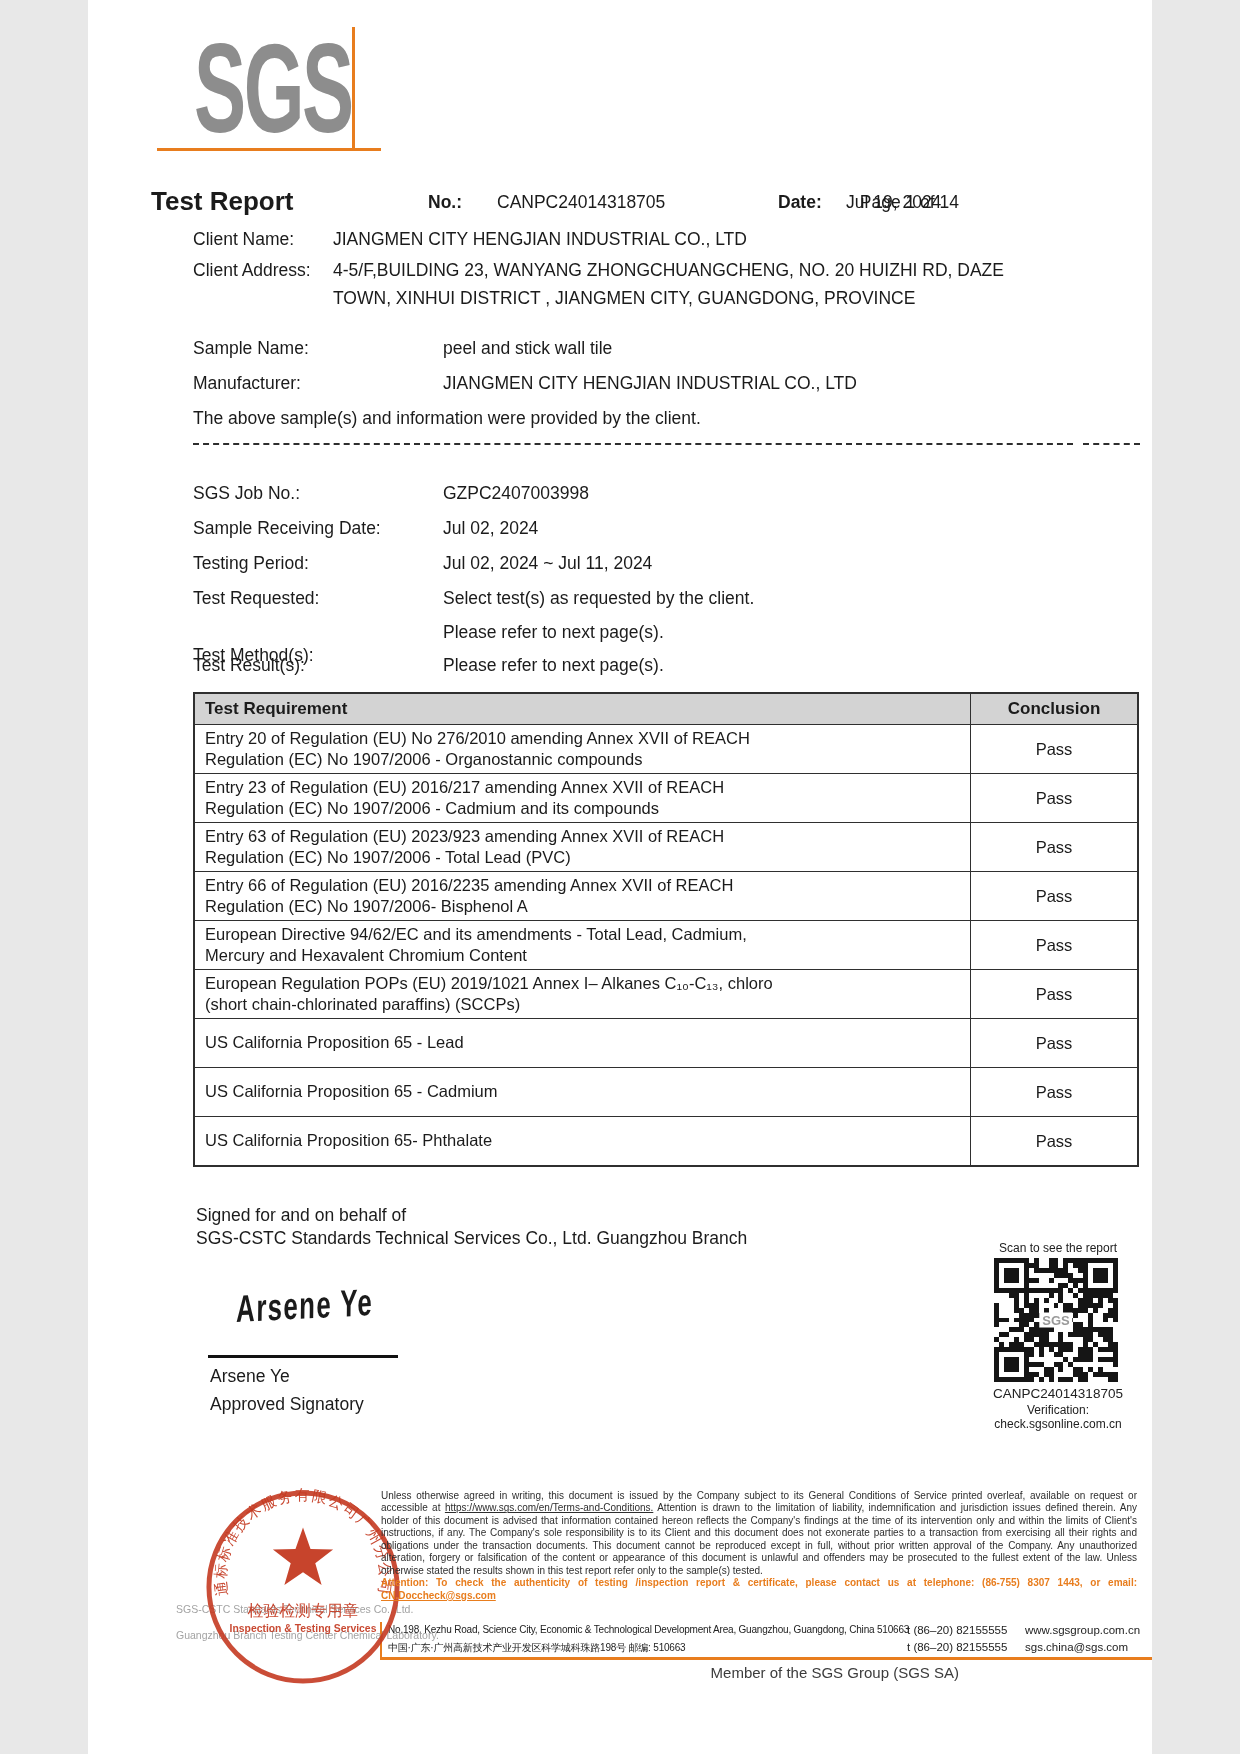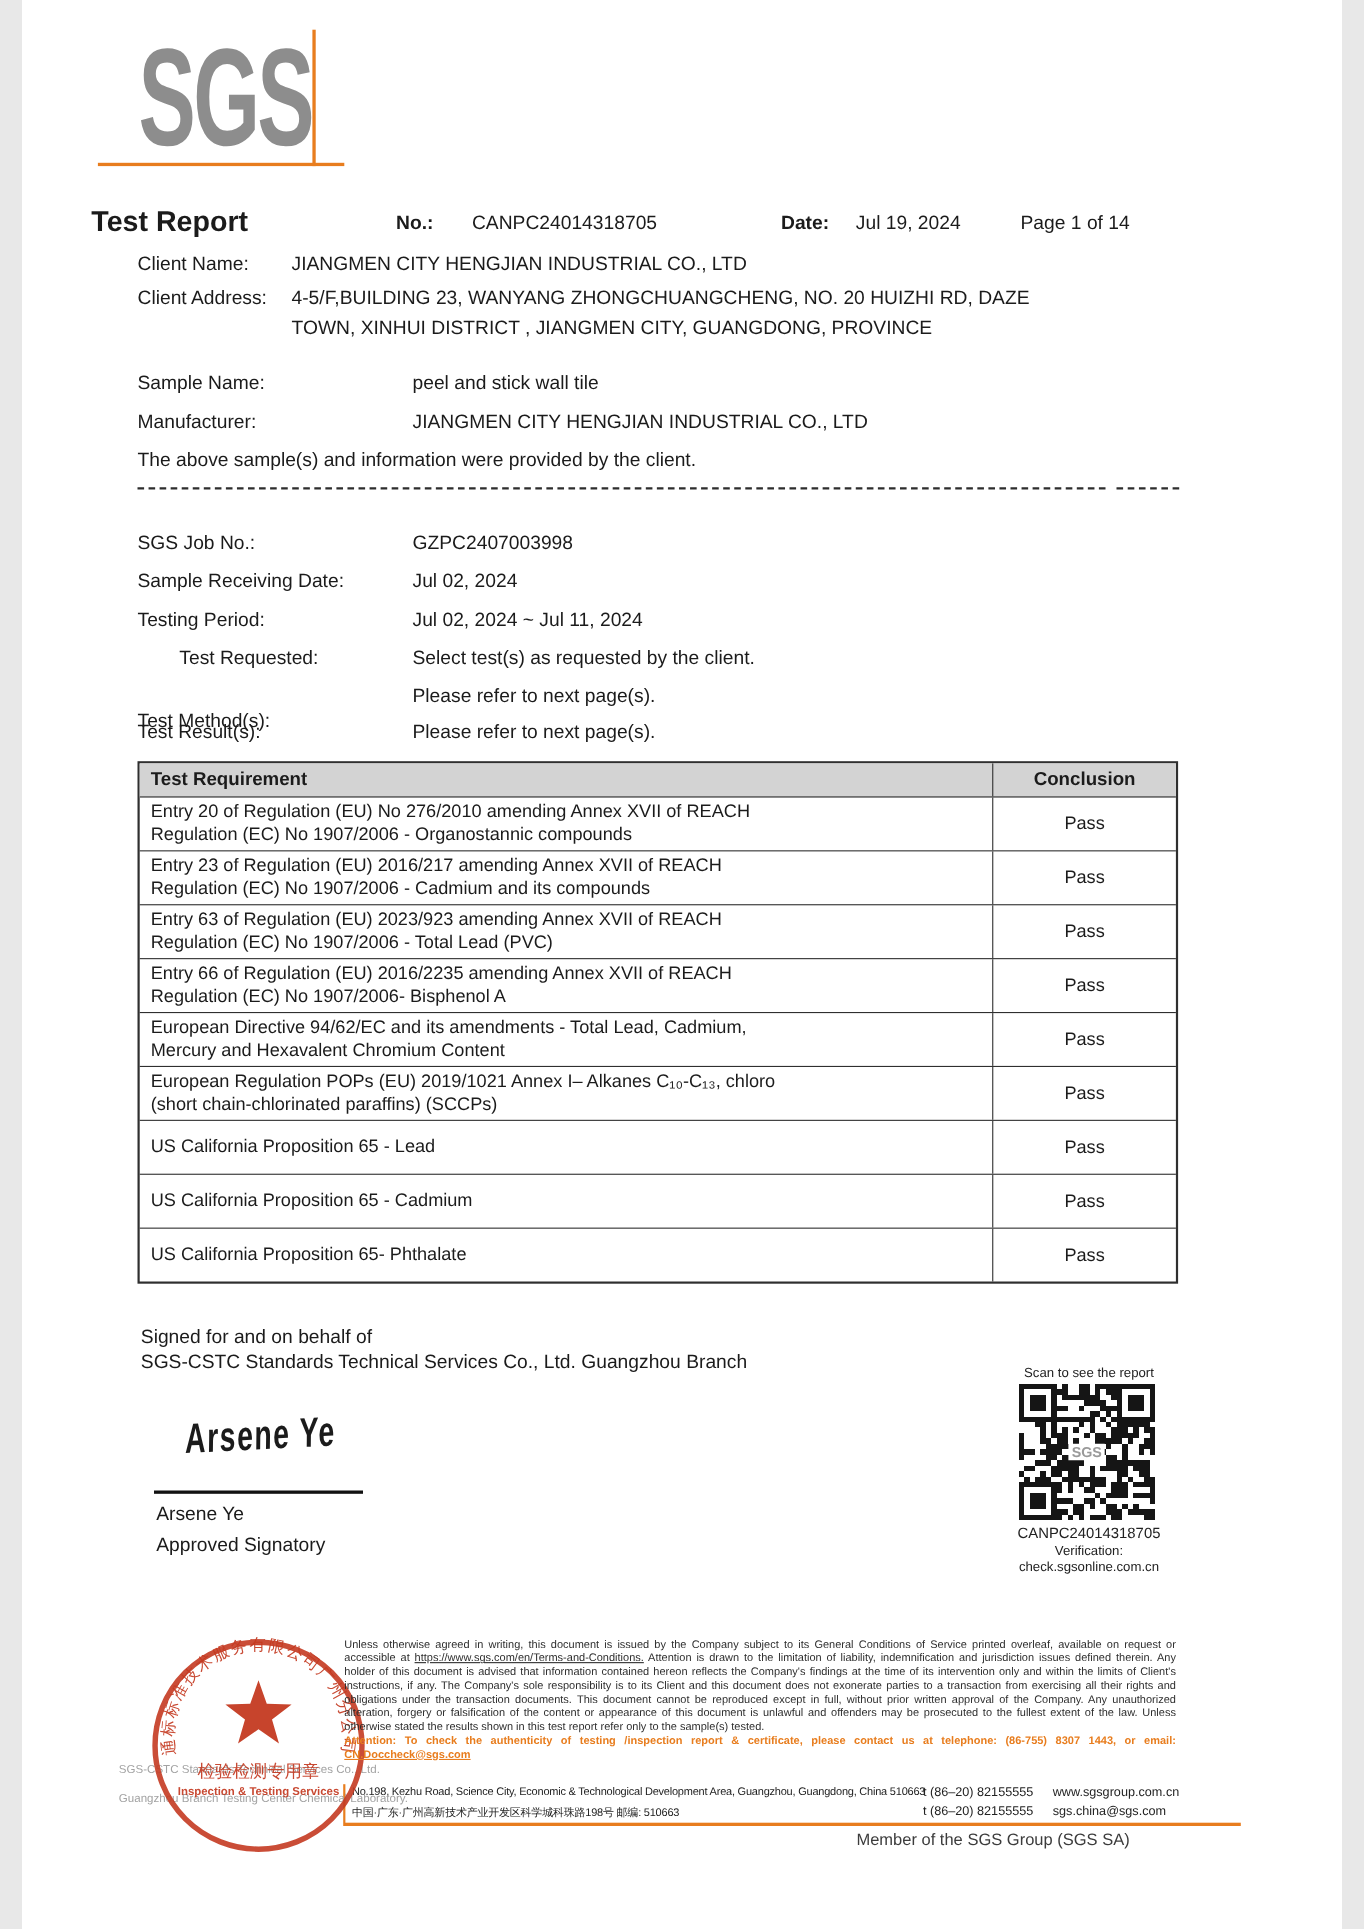--- a/index.html
+++ b/index.html
@@ -1,16 +1,16 @@
 <!DOCTYPE html>
 <html><head>
 <meta charset="utf-8">
 <style>
   html,body{margin:0;padding:0;background:#e8e8e8;}
-  .page{position:relative;width:1200px;height:1754px;background:#ffffff;margin:0 auto;
+  .page{position:relative;width:1064px;height:1754px;background:#ffffff;margin:0 auto;
         font-family:"Liberation Sans","DejaVu Sans",sans-serif;color:#1b1b1b;overflow:hidden;}
   .abs{position:absolute;}
   
   .logo-text{font-size:126px;font-weight:bold;line-height:1;color:#8d8d8d;
              transform:scaleX(.62);transform-origin:left top;letter-spacing:-4px;}
   .oline{background:#e87d1e;}
   
   .title{font-size:26px;font-weight:bold;}
   .h-lbl{font-size:17.5px;font-weight:bold;}
   .h-val{font-size:17.5px;}
@@ -83,21 +83,21 @@
 
   <div class="abs dashed" style="left:105px;top:443px;width:880px;"></div>
   <div class="abs dashed" style="left:995px;top:443px;width:57px;"></div>
 
   <div class="abs body-lbl" style="left:105px;top:483px;">SGS Job No.:</div>
   <div class="abs body-val" style="left:355px;top:483px;">GZPC2407003998</div>
   <div class="abs body-lbl" style="left:105px;top:518px;">Sample Receiving Date:</div>
   <div class="abs body-val" style="left:355px;top:518px;">Jul 02, 2024</div>
   <div class="abs body-lbl" style="left:105px;top:553px;">Testing Period:</div>
   <div class="abs body-val" style="left:355px;top:553px;">Jul 02, 2024 ~ Jul 11, 2024</div>
-  <div class="abs body-lbl" style="left:105px;top:588px;margin-left:38px;">Test Requested:</div>
+  <div class="abs body-lbl" style="left:105px;top:588px;">Test Requested:</div>
   <div class="abs body-val" style="left:355px;top:588px;">Select test(s) as requested by the client.</div>
   <div class="abs body-lbl" style="left:105px;top:622px;margin-top:23px;">Test Method(s):</div>
   <div class="abs body-val" style="left:355px;top:622px;">Please refer to next page(s).</div>
   <div class="abs body-lbl" style="left:105px;top:655px;">Test Result(s):</div>
   <div class="abs body-val" style="left:355px;top:655px;">Please refer to next page(s).</div>
 
   <div class="abs tbl" style="left:105px;top:692px;width:942px;">
     <div class="thead">
       <div class="c-req" style="justify-content:center;">
         <span class="th-txt">Test Requirement</span>

